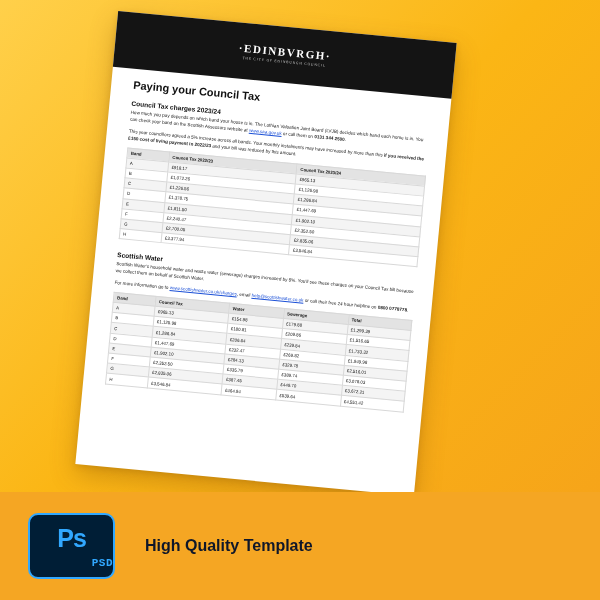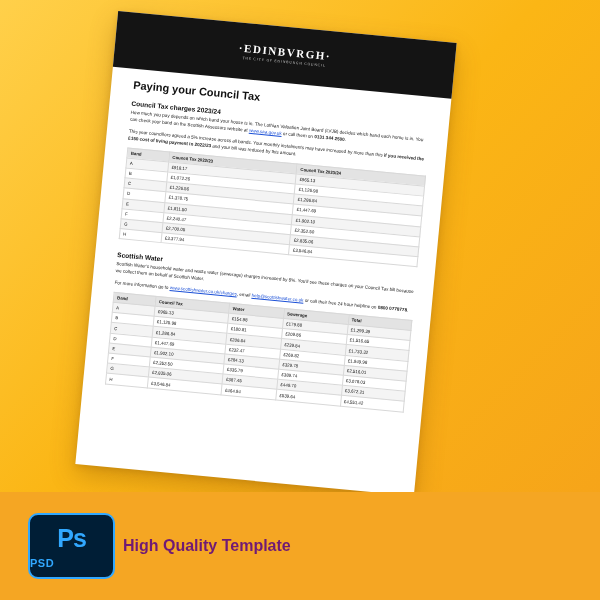--- a/index.html
+++ b/index.html
@@ -155,29 +155,30 @@
     color: #31a8ff;
     font-size: 25px;
     font-weight: bold;
     font-family: "Liberation Sans", sans-serif;
     letter-spacing: -1px;
   }
   .psd-badge .psd {
     position: absolute;
     bottom: 8px;
     left: 0; right: 0;
-    text-align: left;
+    text-align: right;
     color: #31a8ff;
     font-size: 11px;
     font-weight: bold;
     letter-spacing: 0.5px;
+    font-family: Liberation Mono, monospace;
   }
   .foot-text {
-    margin-left: 8px;
-    color: #701a75;
+    margin-left: 30px;
+    color: #0f172a;
   }
   .foot-text .l1 {
     font-size: 16px;
     font-weight: bold;
     line-height: 1.35;
   }
   .foot-text .l2 {
     font-size: 16px;
     font-weight: bold;
     line-height: 1.35;

